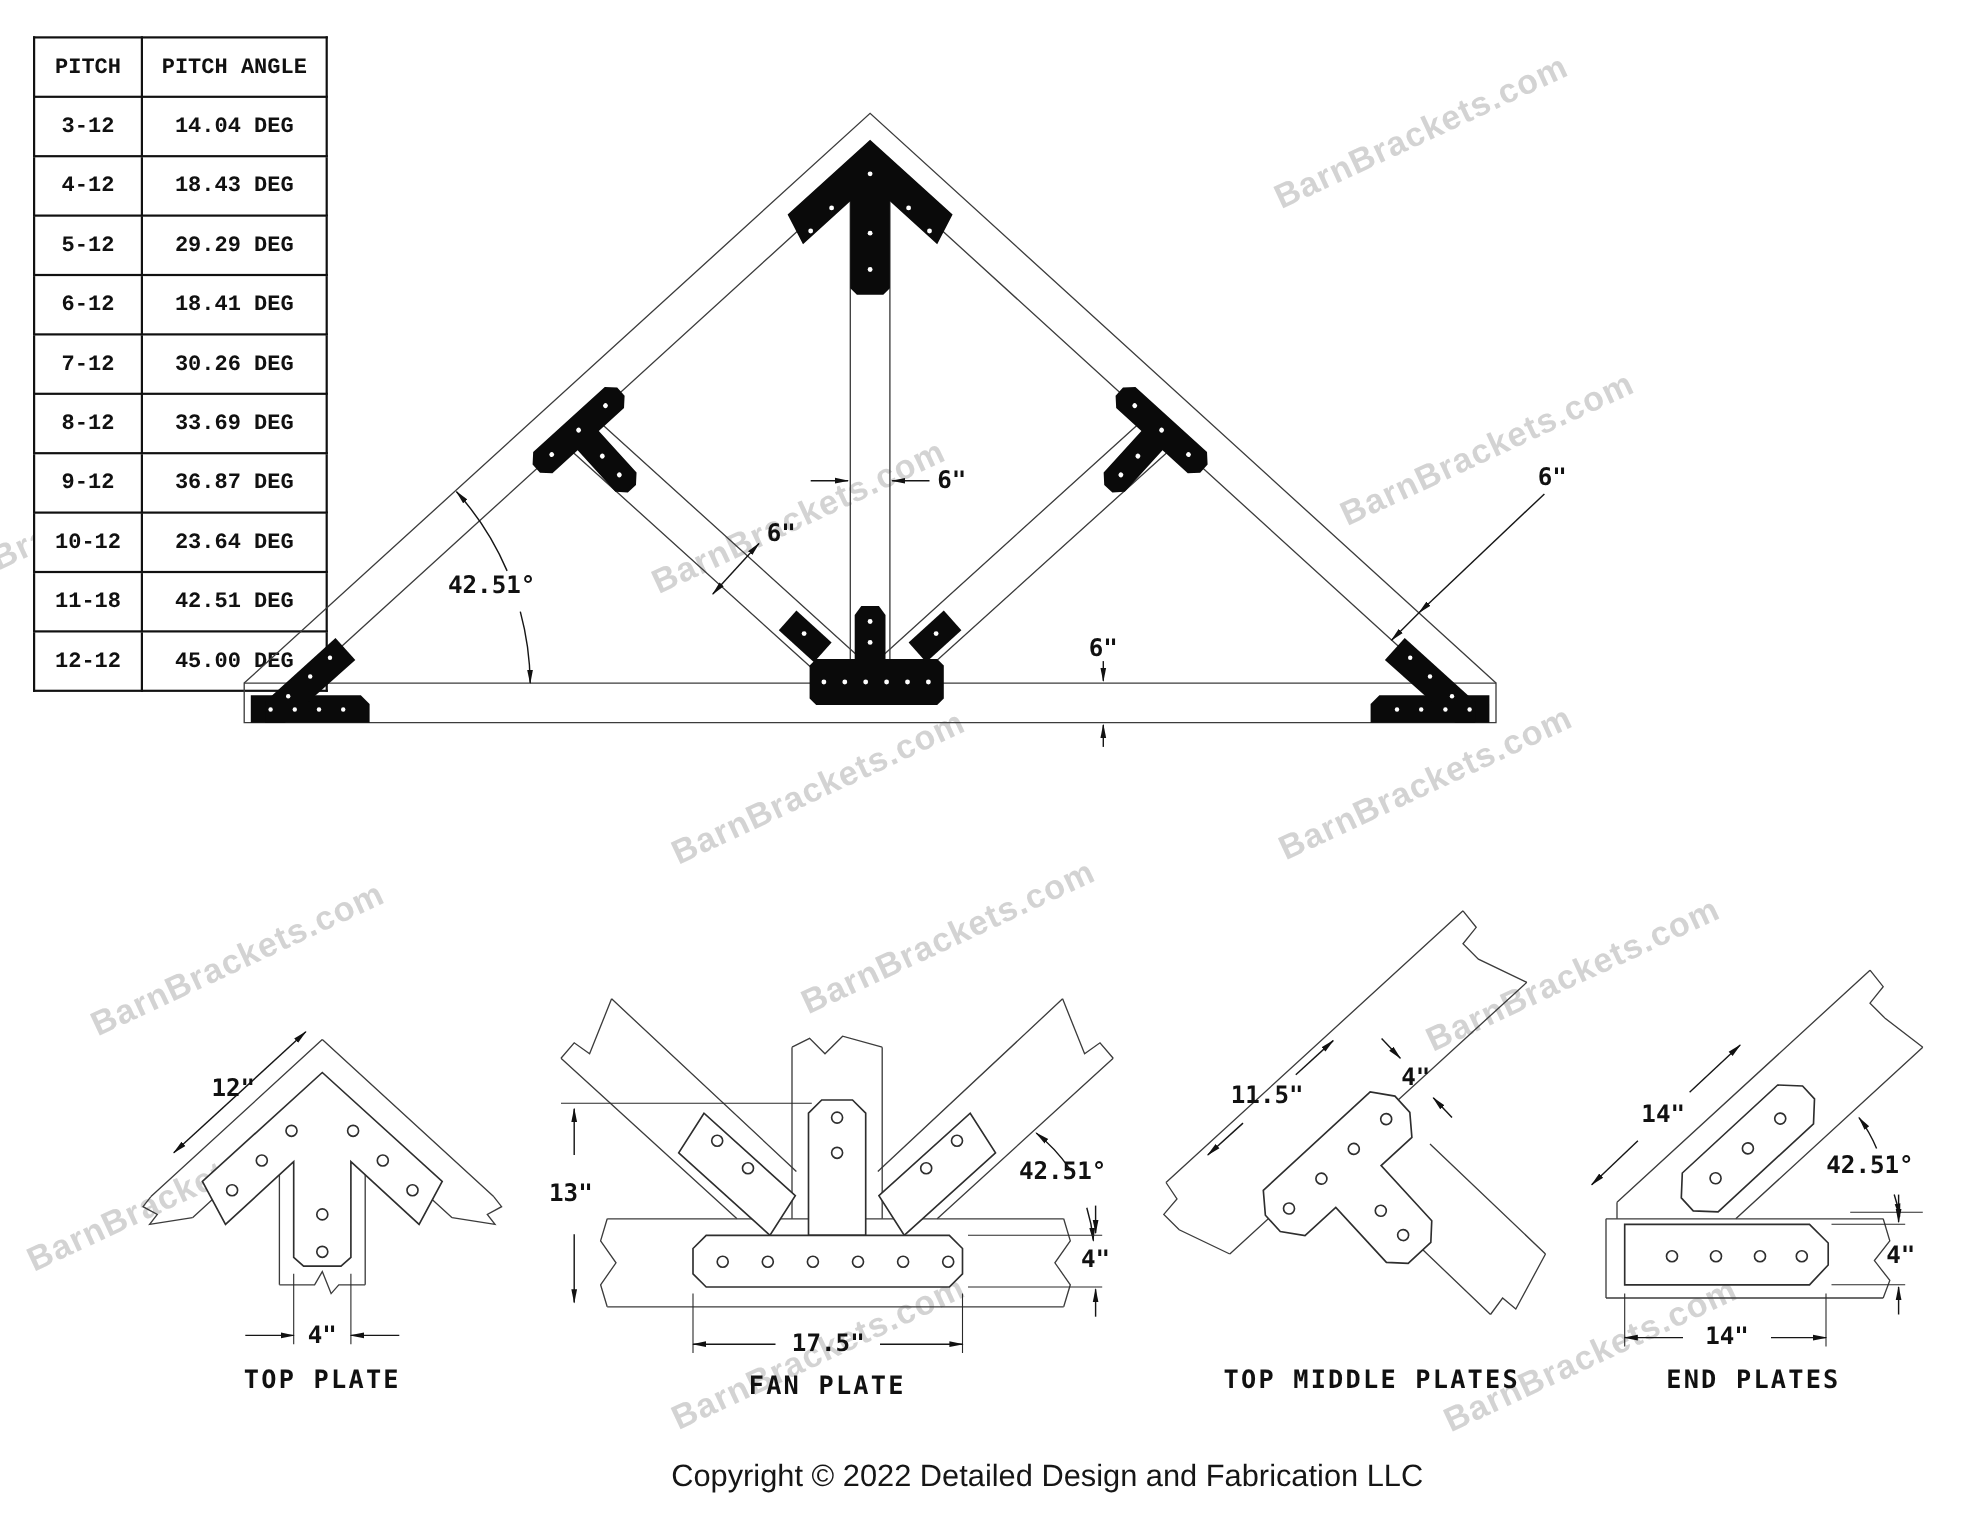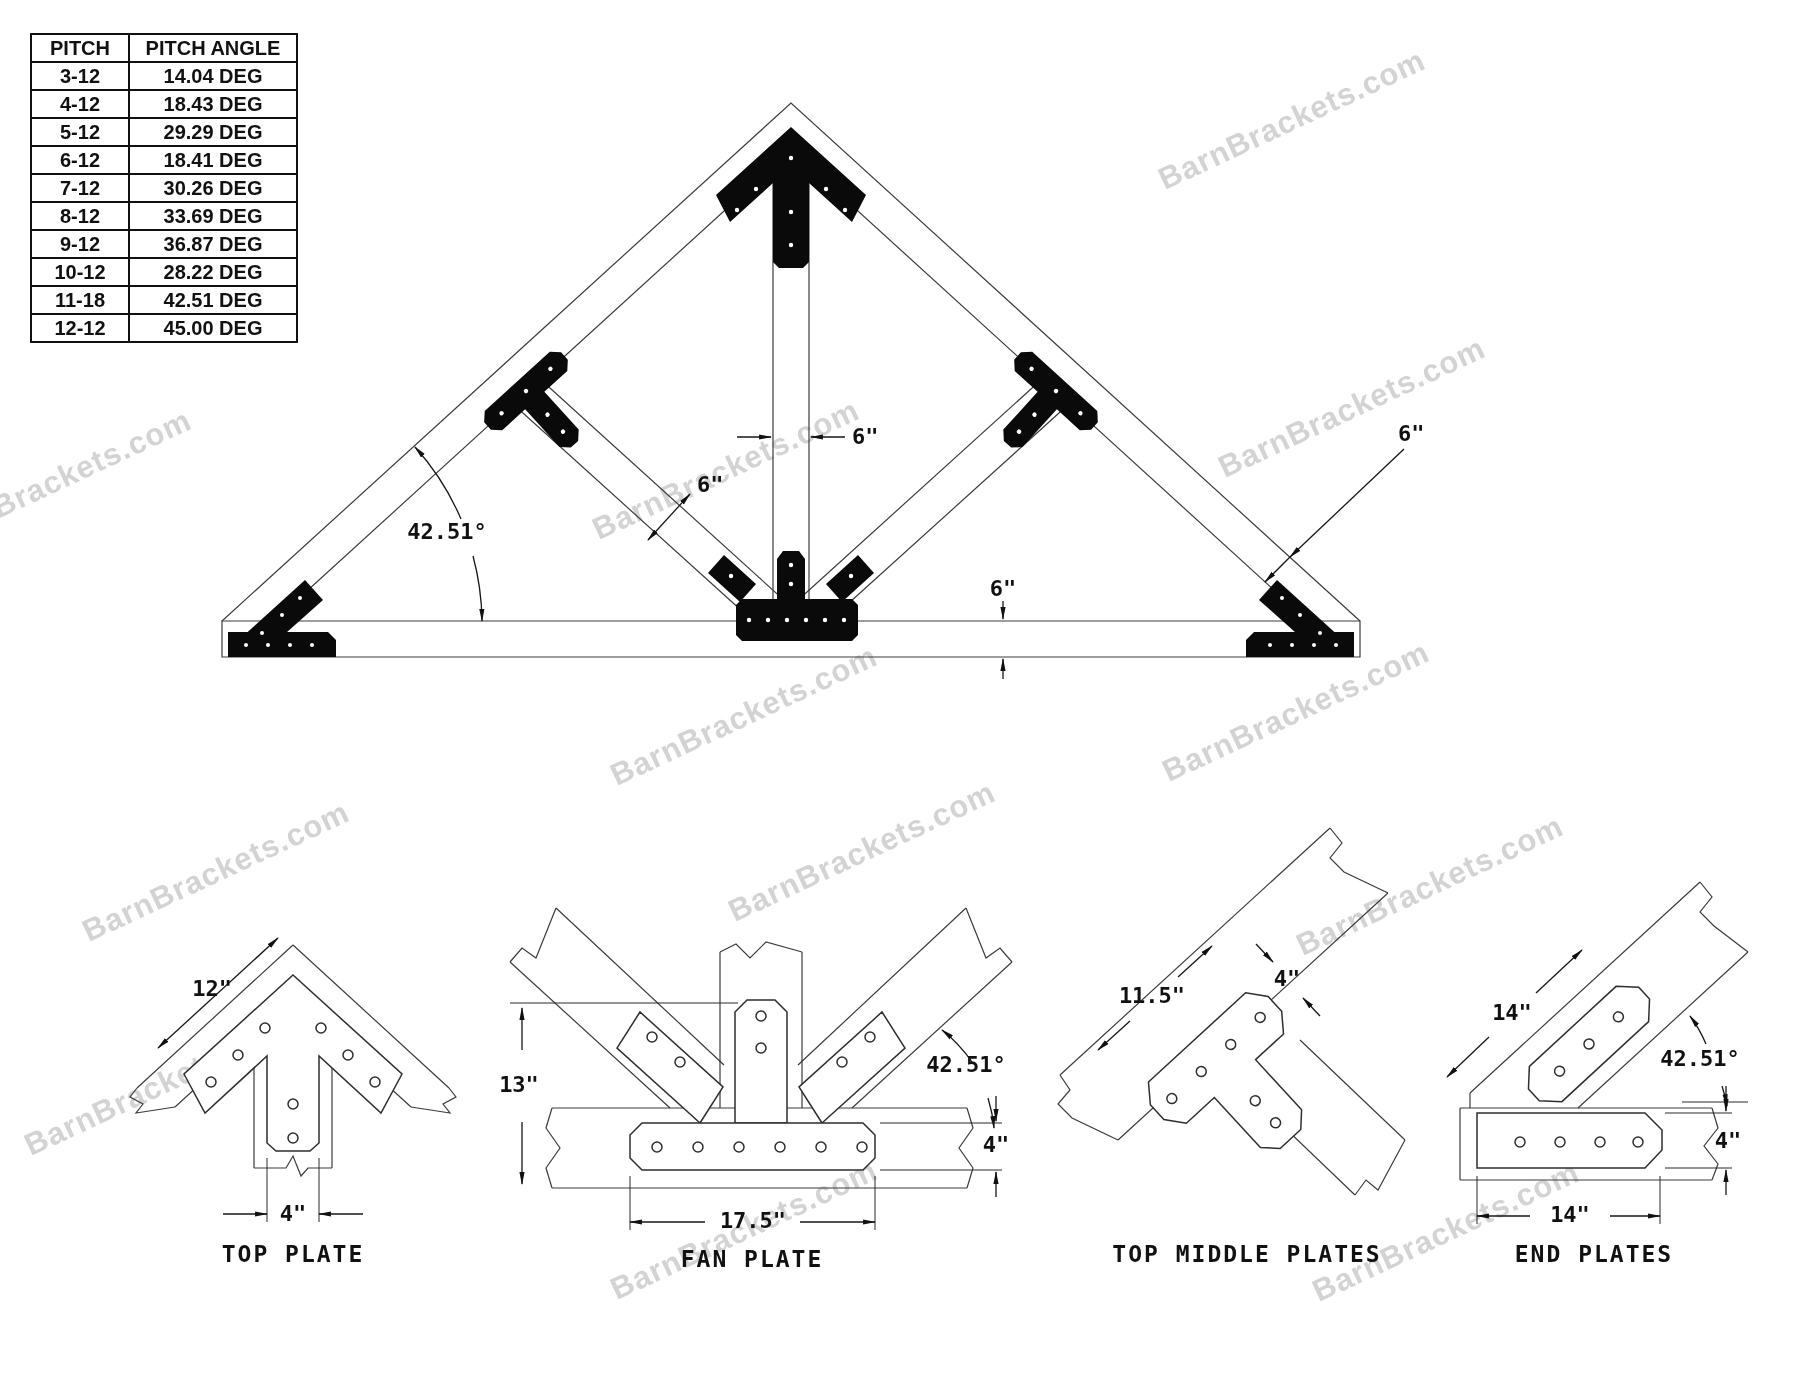--- a/index.html
+++ b/index.html
@@ -3,22 +3,22 @@
 <meta charset="utf-8">
 <style>
   html,body{margin:0;padding:0;background:#fff;}
   #stage{position:relative;width:1800px;height:1391px;background:#fff;overflow:hidden;
          font-family:"DejaVu Sans Mono",monospace;}
   .wm{position:absolute;transform:translate(-50%,-50%) rotate(-25deg);
       color:#c9c9c9;font-family:"Liberation Sans",sans-serif;font-weight:700;
       font-size:31px;letter-spacing:1px;white-space:nowrap;opacity:.8;}
   #pitchTable{position:absolute;left:30px;top:33px;border-collapse:collapse;
       border:2px solid #111;background:#fff;}
-  #pitchTable th,#pitchTable td{border:2px solid #111;font-family:Liberation Sans, sans-serif;
-      font-weight:bold;font-size:20px;color:#111;text-align:center;padding:0 8px;height:26px;}
+  #pitchTable th,#pitchTable td{border:2px solid #111;font-family:Liberation Mono, monospace;
+      font-weight:bold;font-size:20px;color:#111;text-align:center;padding:13px 8px;height:26px;}
   #pitchTable th{font-size:20px;}
   #pitchTable td.c1,#pitchTable th.c1{min-width:80px;}
   #pitchTable td.c2,#pitchTable th.c2{min-width:150px;}
   #cad{position:absolute;left:0;top:0;}
   .bm{stroke:#3c3c3c;stroke-width:1.2;fill:none;}
   .dl{stroke:#161616;stroke-width:1.3;fill:none;}
   .xl{stroke:#2a2a2a;stroke-width:1;fill:none;}
   .plate{fill:#0a0a0a;stroke:none;}
   .ph{fill:#ffffff;}
   .pw{fill:#ffffff;stroke:#2e2e2e;stroke-width:1.5;}
@@ -75,21 +75,21 @@
     <tr>
           <td class="c1">8-12</td>
           <td class="c2">33.69 DEG</td>
         </tr>
     <tr>
           <td class="c1">9-12</td>
           <td class="c2">36.87 DEG</td>
         </tr>
     <tr>
           <td class="c1">10-12</td>
-          <td class="c2">28.22 DEG</td>
+          <td class="c2">23.64 DEG</td>
         </tr>
     <tr>
           <td class="c1">11-18</td>
           <td class="c2">42.51 DEG</td>
         </tr>
     <tr>
           <td class="c1">12-12</td>
           <td class="c2">45.00 DEG</td>
         </tr>
   </tbody>
@@ -344,13 +344,14 @@
         <path d="M1610,1216 H1660" marker-end="url(#arr)"></path>
       </g>
       <text class="dim" x="1512" y="1020" text-anchor="middle">14"</text>
       <text class="dim" x="1700" y="1066" text-anchor="middle">42.51°</text>
       <text class="dim" x="1728" y="1148" text-anchor="middle">4"</text>
       <text class="dim" x="1570" y="1222" text-anchor="middle">14"</text>
       <text class="cap" x="1594" y="1262" text-anchor="middle">END PLATES</text>
     </g>
   </svg>
 
+  <div id="copyright">Copyright © 2022 Detailed Design and Fabrication LLC</div>
 </div>
 
 </body></html>

